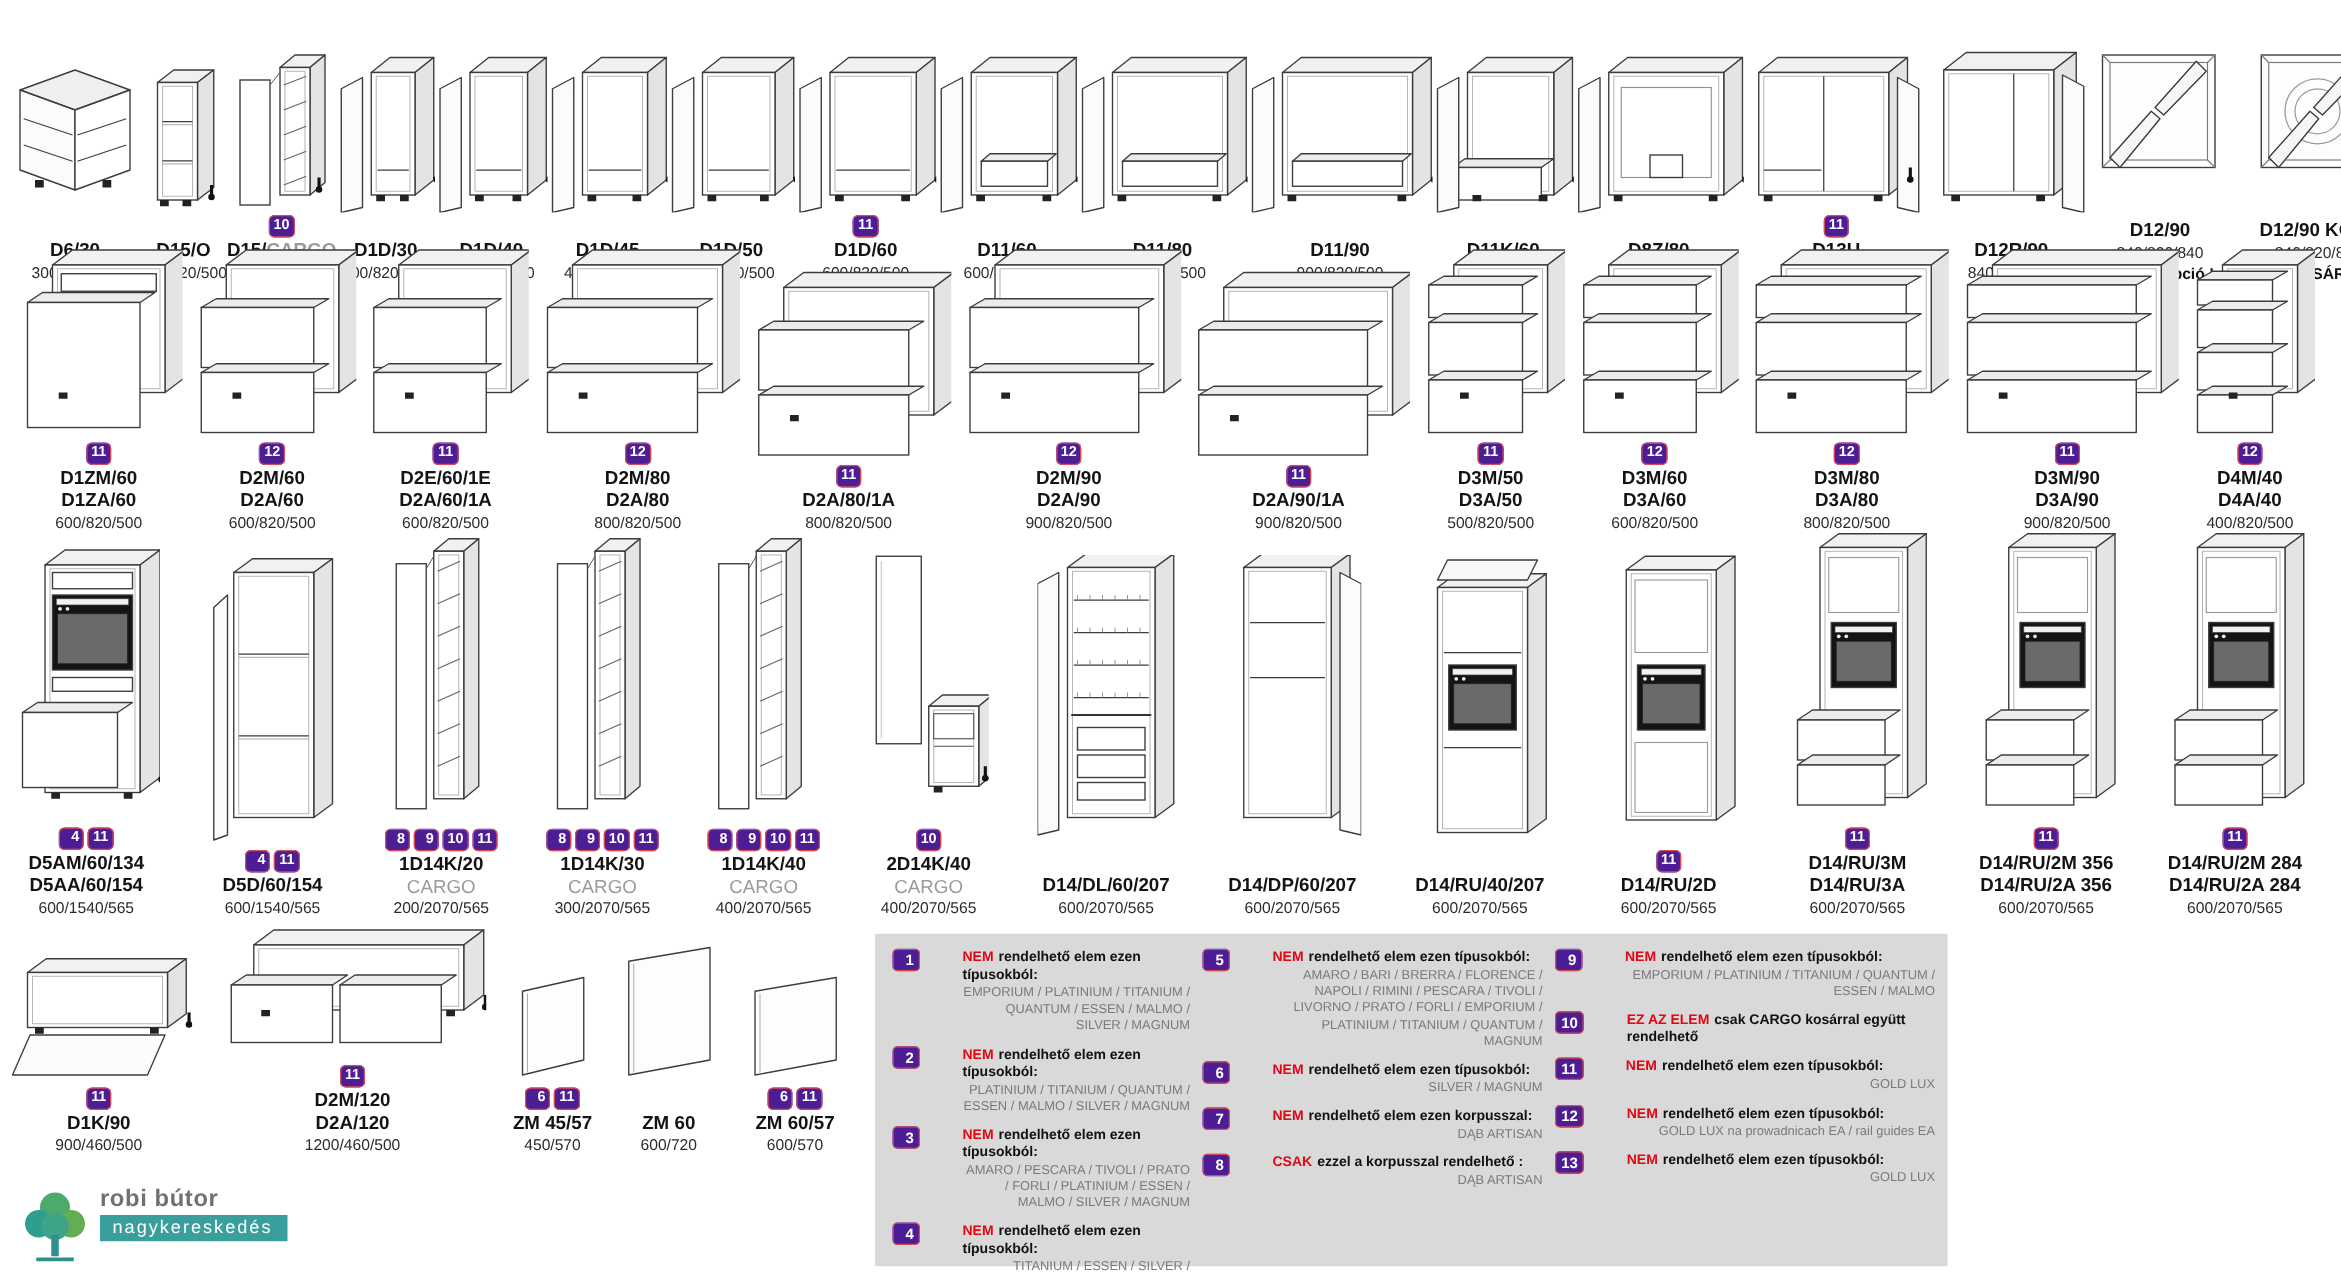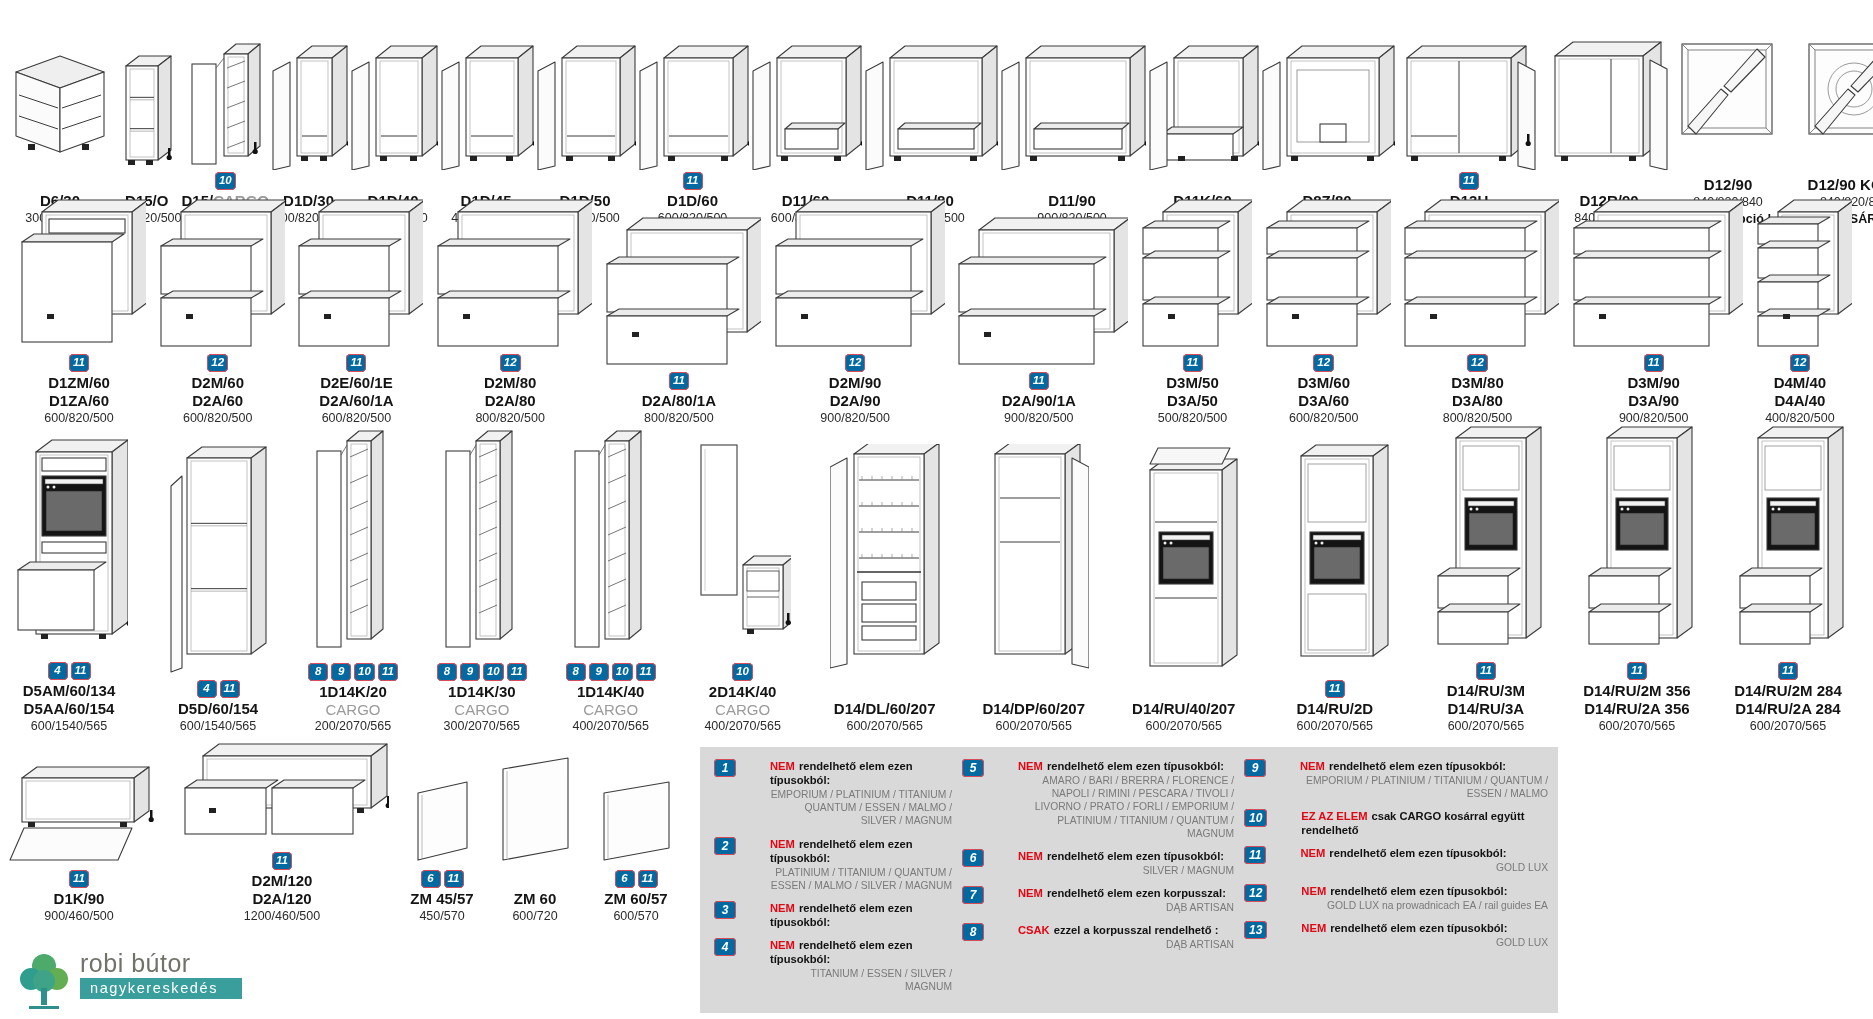--- a/index.html
+++ b/index.html
@@ -10,43 +10,43 @@
   #r1{top:186px;left:12px;width:1840px;}
   #r2{top:424px;left:10px;width:1834px;}
   #r3{top:740px;left:4px;width:672px;}
   .cab{display:flex;flex-direction:column;align-items:center;flex:0 0 auto;}
   .cab-art{display:flex;align-items:flex-end;justify-content:center;}
   #r0 .cab-art{height:150px;}
   #r1 .cab-art{height:166px;}
   #r2 .cab-art{height:236px;}
   #r3 .cab-art{height:110px;}
   .cab-badges{height:20px;display:flex;gap:3px;align-items:center;margin:1px 0 1px 0;}
-  .badge{background:#0369a1;color:#fff;font-weight:bold;font-size:11.5px;line-height:1;
-         padding:3px 4px;border-radius:4.5px;min-width:12px;text-align:center;
-         box-shadow:inset 0 0 0 1px #d84b57;font-style:italic;}
+  .badge{background:#4c1d95;color:#fff;font-weight:bold;font-size:11.5px;line-height:1;
+         padding:3px 4px;border-radius:4.5px;min-width:12px;text-align:right;
+         box-shadow:inset 0 0 0 1px #d84b57;}
   .cab-label-line{font-weight:bold;font-size:15px;line-height:1.2;color:#141414;text-align:center;white-space:nowrap;}
   .gray-part{color:#9a9a9a;font-weight:600;}
   .cab-sub{font-size:15px;color:#9a9a9a;line-height:1.15;text-align:center;}
   .cab-dims{font-size:12.5px;color:#2b2b2b;line-height:1.3;text-align:center;white-space:nowrap;}
   .cab-note{font-size:12.5px;font-weight:bold;color:#111;margin-top:2px;white-space:nowrap;}
   .legend{position:absolute;left:700px;top:747px;width:858px;height:266px;background:#d9d9d9;
           box-sizing:border-box;padding:12px 10px 8px 14px;display:grid;
           grid-template-columns:238px 272px 304px;column-gap:10px;align-content:start;}
   .lg-col{display:flex;flex-direction:column;}
   .lg-item{display:flex;gap:6px;margin-bottom:9px;align-items:flex-start;}
   .lg-num{flex:0 0 auto;font-size:12px;padding:3px 5px;border-radius:4px;}
   .lg-txt{flex:1 1 auto;margin-left:28px;}
   .lg-head{font-size:11.2px;font-weight:bold;color:#111;line-height:1.25;}
   .lg-red{color:#e30613;margin-right:4px;}
   .lg-body{font-size:10.3px;color:#7a7a7a;line-height:1.28;margin-top:1px;text-align:right;}
   .logo{position:absolute;left:16px;top:950px;display:flex;align-items:flex-start;gap:8px;}
   .logo-text{display:flex;flex-direction:column;}
-  .logo-name{font-size:25px;font-weight:normal;color:#72726a;line-height:1.05;letter-spacing:0.5px;}
+  .logo-name{font-size:19px;font-weight:bold;color:#72726a;line-height:1.05;letter-spacing:0.5px;}
   .logo-band{background:#3a9f9c;color:#ffffff;font-size:14.5px;letter-spacing:1.6px;
-             padding:2px 24px 3px 10px;margin-top:2px;align-self:flex-start;}
+             padding:2px 12px 3px 10px;margin-top:2px;align-self:flex-start;}
 </style>
 </head>
 <body>
 
 <div class="page">
   <div class="cab-row" id="r0">
       <div class="cab">
         <div class="cab-art">
           <svg width="104" height="142" viewBox="0 0 104 142">
             <polygon points="8,44 52,28 96,44 52,60" fill="#efefef" stroke="#3c3c3c" stroke-width="1.1" stroke-linejoin="round"></polygon>
@@ -1207,20 +1207,21 @@
           <span class="badge lg-num">2</span>
           <div class="lg-txt">
             <div class="lg-head"><span class="lg-red">NEM</span><span>rendelhető elem ezen típusokból:</span></div>
             <div class="lg-body">PLATINIUM / TITANIUM / QUANTUM / ESSEN / MALMO / SILVER / MAGNUM</div>
           </div>
         </div>
         <div class="lg-item">
           <span class="badge lg-num">3</span>
           <div class="lg-txt">
             <div class="lg-head"><span class="lg-red">NEM</span><span>rendelhető elem ezen típusokból:</span></div>
+            <div class="lg-body">AMARO / PESCARA / TIVOLI / PRATO / FORLI / PLATINIUM / ESSEN / MALMO / SILVER / MAGNUM</div>
           </div>
         </div>
         <div class="lg-item">
           <span class="badge lg-num">4</span>
           <div class="lg-txt">
             <div class="lg-head"><span class="lg-red">NEM</span><span>rendelhető elem ezen típusokból:</span></div>
             <div class="lg-body">TITANIUM / ESSEN / SILVER / MAGNUM</div>
           </div>
         </div>
       </div>

